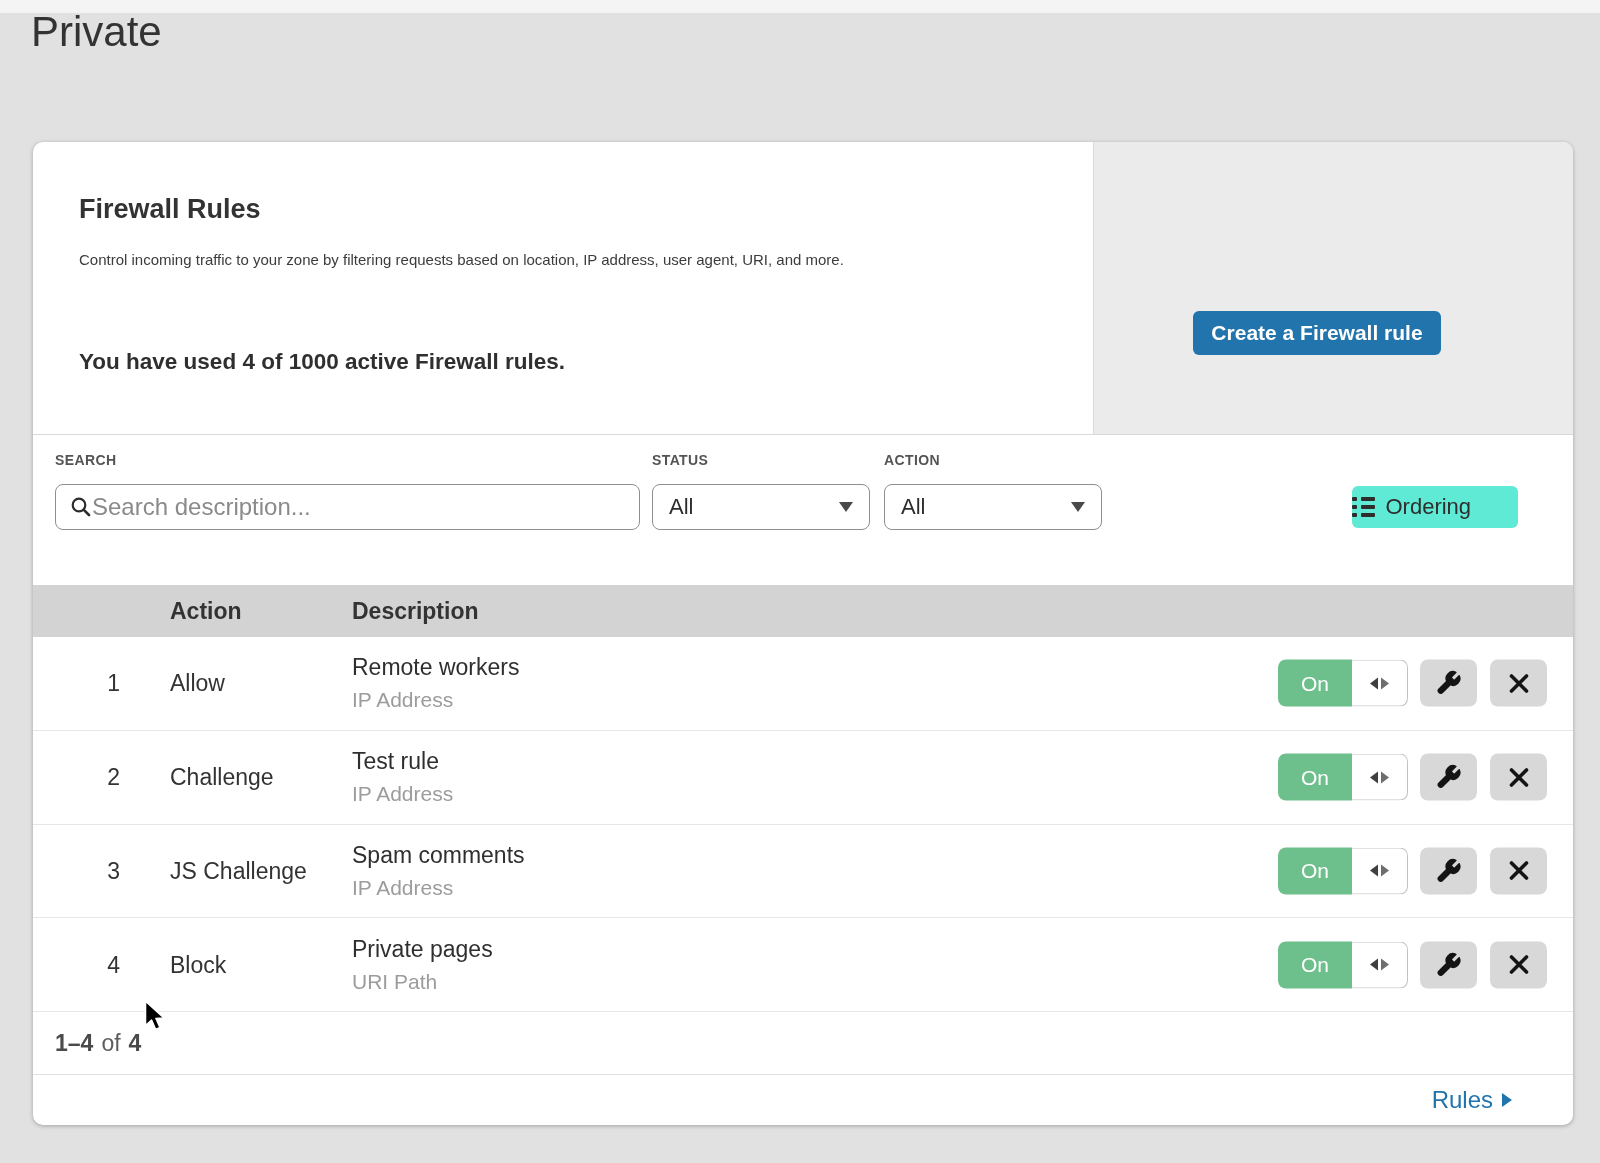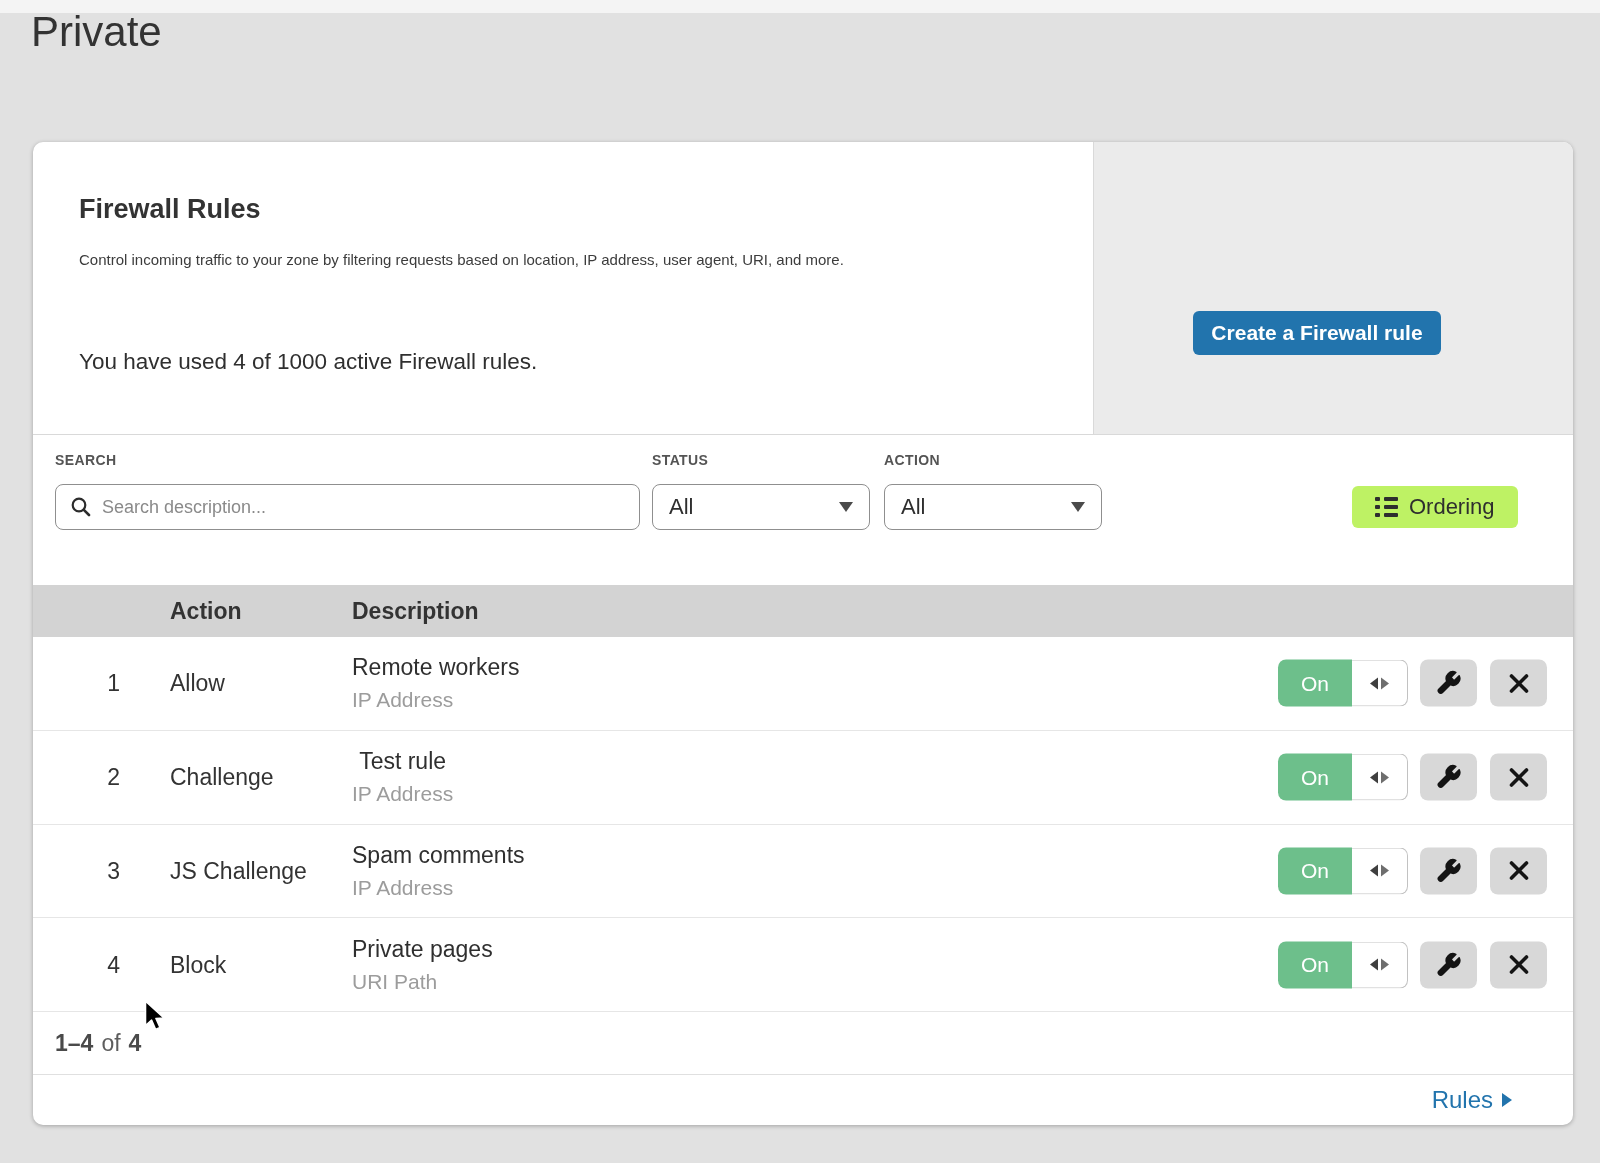--- a/index.html
+++ b/index.html
@@ -15,65 +15,65 @@
   .card {
     position:absolute; left:33px; top:142px; width:1540px; height:983px;
     background:#ffffff; border-radius:10px;
     box-shadow:0 1px 4px rgba(0,0,0,0.28);
   }
 
   
   .intro { position:absolute; top:0; left:0; right:0; height:292px; }
   .intro-heading { position:absolute; left:46px; top:52px; font-size:27px; font-weight:700; color:#333; }
   .intro-desc { position:absolute; left:46px; top:100px; width:950px; font-size:15px; line-height:36px; color:#3c3c3c; }
-  .intro-usage { position:absolute; left:46px; top:207px; font-size:22.5px; font-weight:400; color:#2f2f2f; }
+  .intro-usage { position:absolute; left:46px; top:207px; font-size:22.5px; font-weight:700; color:#2f2f2f; }
   .intro-right {
     position:absolute; right:0; top:0; width:480px; height:292px;
     background:#ebebeb; border-top-right-radius:10px; border-left:1px solid #d9d9d9;
   }
   .create-btn {
     position:absolute; left:99px; top:121px; width:248px; height:44px;
     background:#2274ad; color:#fff; border:none; border-radius:6px;
     font-family:inherit; font-size:21px; font-weight:600; cursor:pointer;margin-top:48px;
   }
   .intro-divider { position:absolute; top:292px; left:0; right:0; height:1px; background:#d9d9d9; }
 
   
   .filters { position:absolute; top:293px; left:0; right:0; height:150px; }
   .filter-label { position:absolute; top:17px; font-size:14px; font-weight:700; letter-spacing:0.4px; color:#545454; }
   .lbl-search { left:22px; } .lbl-status { left:619px; } .lbl-action { left:851px; }
   .box { position:absolute; top:49px; height:46px; border:1px solid #8f8f8f; border-radius:8px; background:#fff; display:flex; align-items:center; }
   .search-box { left:22px; width:585px; padding:0 12px 0 14px; }
-  .search-box input { border:none; outline:none; flex:1; font-family:inherit; font-size:18px; color:#333; background:transparent; margin-left:10px; }
+  .search-box input { border:none; outline:none; flex:1; font-family:inherit; font-size:24px; color:#333; background:transparent; }
   .search-box input::placeholder { color:#8a8a8a; }
   .select-box { padding:0 16px; justify-content:space-between; cursor:pointer; }
   .sel-status { left:619px; width:218px; } .sel-action { left:851px; width:218px; }
   .select-value { font-size:22px; color:#2e2e2e; }
   .caret { width:0; height:0; border-left:7px solid transparent; border-right:7px solid transparent; border-top:10px solid #4a4a4a; }
   .ordering-btn {
     position:absolute; left:1319px; top:51px; width:166px; height:42px;
-    background:#bef264; border:none; border-radius:6px; cursor:pointer;
-    display:flex; align-items:center; justify-content:center; gap:11px;
+    background:#5eead4; border:none; border-radius:6px; cursor:pointer;
+    display:flex; align-items:center; justify-content:flex-start; gap:11px;
     font-family:inherit; font-size:22px; color:#2e2e2e;
   }
   .ol-icon { display:flex; flex-direction:column; gap:3.5px; }
   .ol-row { display:flex; align-items:center; gap:4px; }
   .ol-dot { width:4.5px; height:4.5px; background:#2e2e2e; border-radius:1px; }
   .ol-bar { width:14px; height:4px; background:#2e2e2e; border-radius:1px; }
 
   
   .t-head { position:absolute; top:443px; left:0; right:0; height:52px; background:#d3d3d3; }
   .th { position:absolute; top:50%; transform:translateY(-50%); font-size:23px; font-weight:700; color:#333; }
   .th-action { left:137px; } .th-desc { left:319px; }
   .t-body { position:absolute; top:495px; left:0; right:0; height:375px; display:flex; flex-direction:column; }
   .t-row { flex:1; position:relative; border-bottom:1px solid #e6e6e6; background:#fff; }
   .cell-num { position:absolute; left:0; width:87px; top:50%; transform:translateY(-50%); text-align:right; font-size:23px; color:#333; }
   .cell-action { position:absolute; left:137px; top:50%; transform:translateY(-50%); font-size:23px; color:#333; }
   .cell-desc { position:absolute; left:319px; top:50%; transform:translateY(-50%); }
-  .desc-title { font-size:23px; color:#2f2f2f; margin-bottom:7px;text-align:center; }
+  .desc-title { font-size:23px; color:#2f2f2f; margin-bottom:7px; }
   .desc-sub { font-size:21px; color:#9c9c9c; }
   .toggle { position:absolute; left:1245px; top:50%; transform:translateY(-50%); width:130px; height:47px; display:flex; cursor:pointer; }
   .on-seg {
     width:86px; background:#6dbf8b; color:#fff; font-size:21px;
     display:flex; align-items:center; justify-content:center;
     border-radius:8px 0 0 8px;
   }
   .arrows-seg {
     width:65px; background:#fff; border:1px solid #c2c2c2; border-left:none;
     border-radius:0 8px 8px 0; display:flex; align-items:center; justify-content:center; gap:3px;

